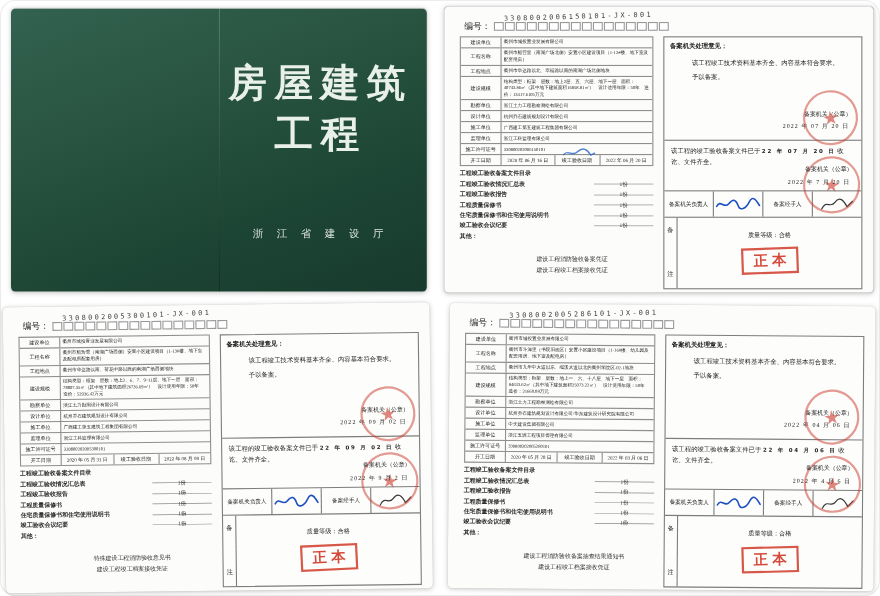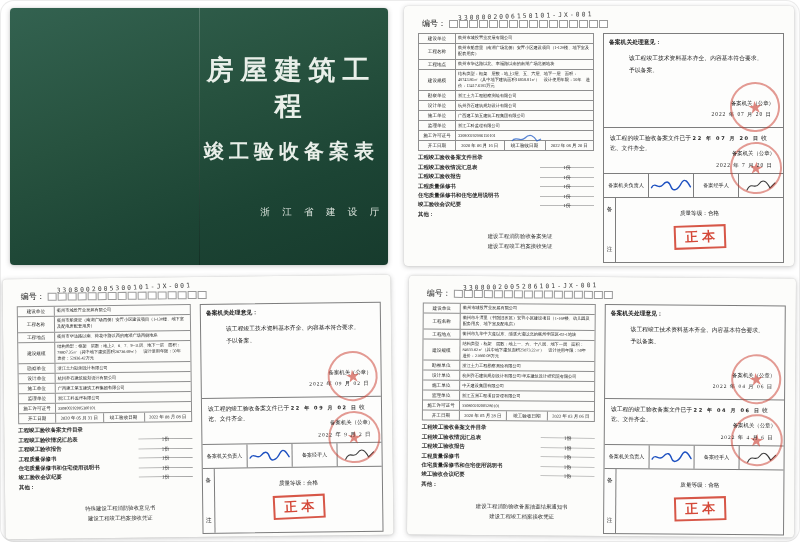--- a/index.html
+++ b/index.html
@@ -11,23 +11,23 @@
   .sheet {
     position:absolute; background:#fcfcfa; border-radius:4px;
     box-shadow:0 1px 5px rgba(70,70,70,.30), 0 0 1px rgba(0,0,0,.2);
   }
   
   .cover { left:10px; top:8px; width:378px; height:257px;
     background:linear-gradient(160deg,#336250 0%,#27523f 40%,#1c4434 72%,#173b2d 100%); }
   .cover-fold { position:absolute; left:50%; top:0; width:1px; height:100%;
     background:linear-gradient(rgba(255,255,255,.18),rgba(0,0,0,.25)); }
   .cover-titles { position:absolute; top:44px; left:50%; width:49%; text-align:center; color:#e9efe9; }
-  .cover-title1 { font-size:27px; font-weight:bold; letter-spacing:7px; }
+  .cover-title1 { font-size:35px; font-weight:bold; letter-spacing:7px; }
   .cover-title2 { font-size:20px; font-weight:bold; letter-spacing:5px; margin-top:14px; }
-  .cover-pub { position:absolute; bottom:46px; left:50%; width:49%; text-align:right;
+  .cover-pub { position:absolute; bottom:46px; left:50%; width:49%; text-align:center;
     color:#dde5de; font-size:9.5px; letter-spacing:5px; }
   
   .f0 { left:404px; top:6px;  width:390px; height:260px; }
   .f1 { left:4px;  top:277px; width:388px; height:260px; transform:rotate(-0.7deg); }
   .f2 { left:408px; top:277px; width:387px; height:259px; transform:rotate(0.45deg); }
   .form-inner { position:relative; width:100%; height:100%; padding:8px 10px 6px 14px; box-sizing:border-box; color:#222; }
   .no-row { position:relative; height:15px; display:flex; align-items:flex-end; gap:3px; margin-left:4px; }
   .no-label { font-size:8px; font-weight:normal; }
   .no-boxes { display:flex; gap:1px; padding-bottom:1px; }
   .no-boxes i { width:7px; height:6px; border:0.5px solid #9a9a9a; display:block; background:#fff; }
@@ -90,21 +90,20 @@
 </style>
 </head>
 <body>
 
 <div class="page-canvas">
 
   <div class="sheet cover">
     <div class="cover-fold"></div>
     <div class="cover-titles">
       <div class="cover-title1">房屋建筑工程</div>
-      <div class="cover-title2">竣工验收备案表</div>
     </div>
     <div class="cover-pub">浙 江 省 建 设 厅</div>
   </div>
 
   <div class="sheet form f0" data-form-slot="0">
   <div class="form-inner">
 
     <div class="no-row">
       <span class="no-label">编号：</span>
       <span class="no-boxes">

